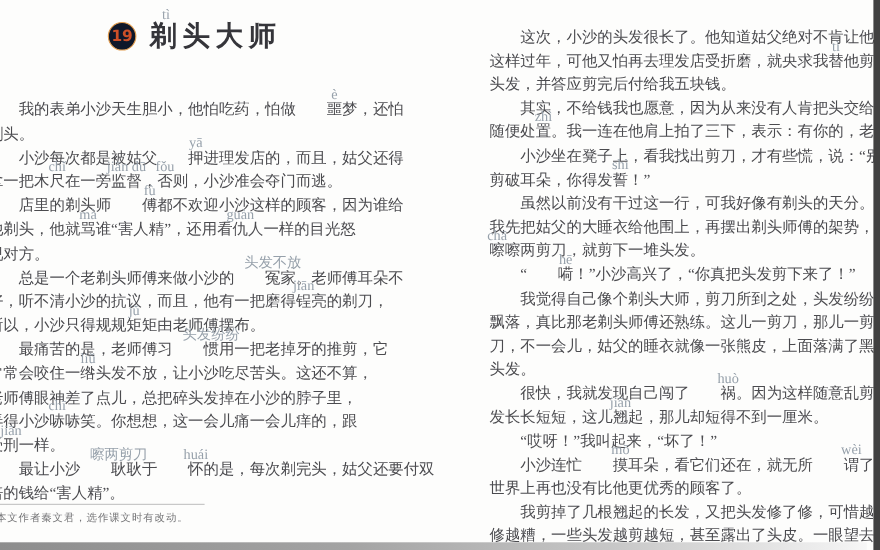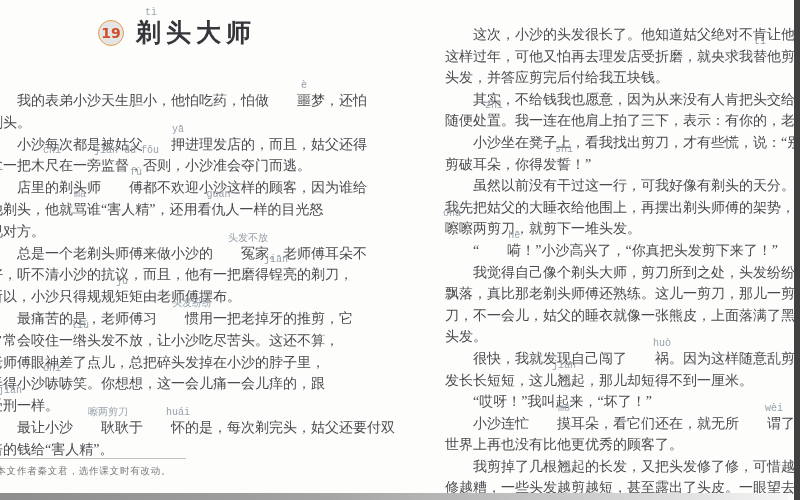--- a/index.html
+++ b/index.html
@@ -13,30 +13,30 @@
   #right-page{left:445px;top:24px;width:372px;}
   .tline{
     height:21.8px;line-height:21.8px;white-space:nowrap;
     font-size:14px;color:#4b4b4f;
   }
   #right-page .tline{height:21.6px;line-height:21.6px;}
   .indent{text-indent:28px;}
   .anno{position:relative;display:inline-block;}
   .pin{
     position:absolute;top:-8px;left:50%;transform:translateX(-50%);
-    font-size:10px;line-height:8px;color:#96a0aa;white-space:nowrap;
-    font-family:Liberation Mono, monospace;font-weight:normal;letter-spacing:0;
+    font-size:13px;line-height:8px;color:#96a0aa;white-space:nowrap;
+    font-family:Liberation Serif, serif;font-weight:normal;letter-spacing:0;
   }
   .title-row{
     position:absolute;left:98px;top:16px;
     display:flex;align-items:center;gap:12px;
   }
   .badge{
     width:26px;height:26px;border-radius:50%;
-    background:#e5e5e5;border:1.6px solid #e39d4e;box-sizing:border-box;
+    background:#0f172a;border:1.6px solid #e39d4e;box-sizing:border-box;
     color:#cd4f28;font-size:14px;font-weight:bold;
     display:flex;align-items:center;justify-content:center;
     font-family:"DejaVu Sans",sans-serif;
   }
   #lesson-title{
     font-size:25px;font-weight:bold;color:#35353a;letter-spacing:5px;
   }
   #lesson-title .pin{top:-7px;color:#9aa3ac;}
   .footnote-divider{
     position:absolute;left:0;top:458px;width:186px;height:1px;background:#c2c2c2;

